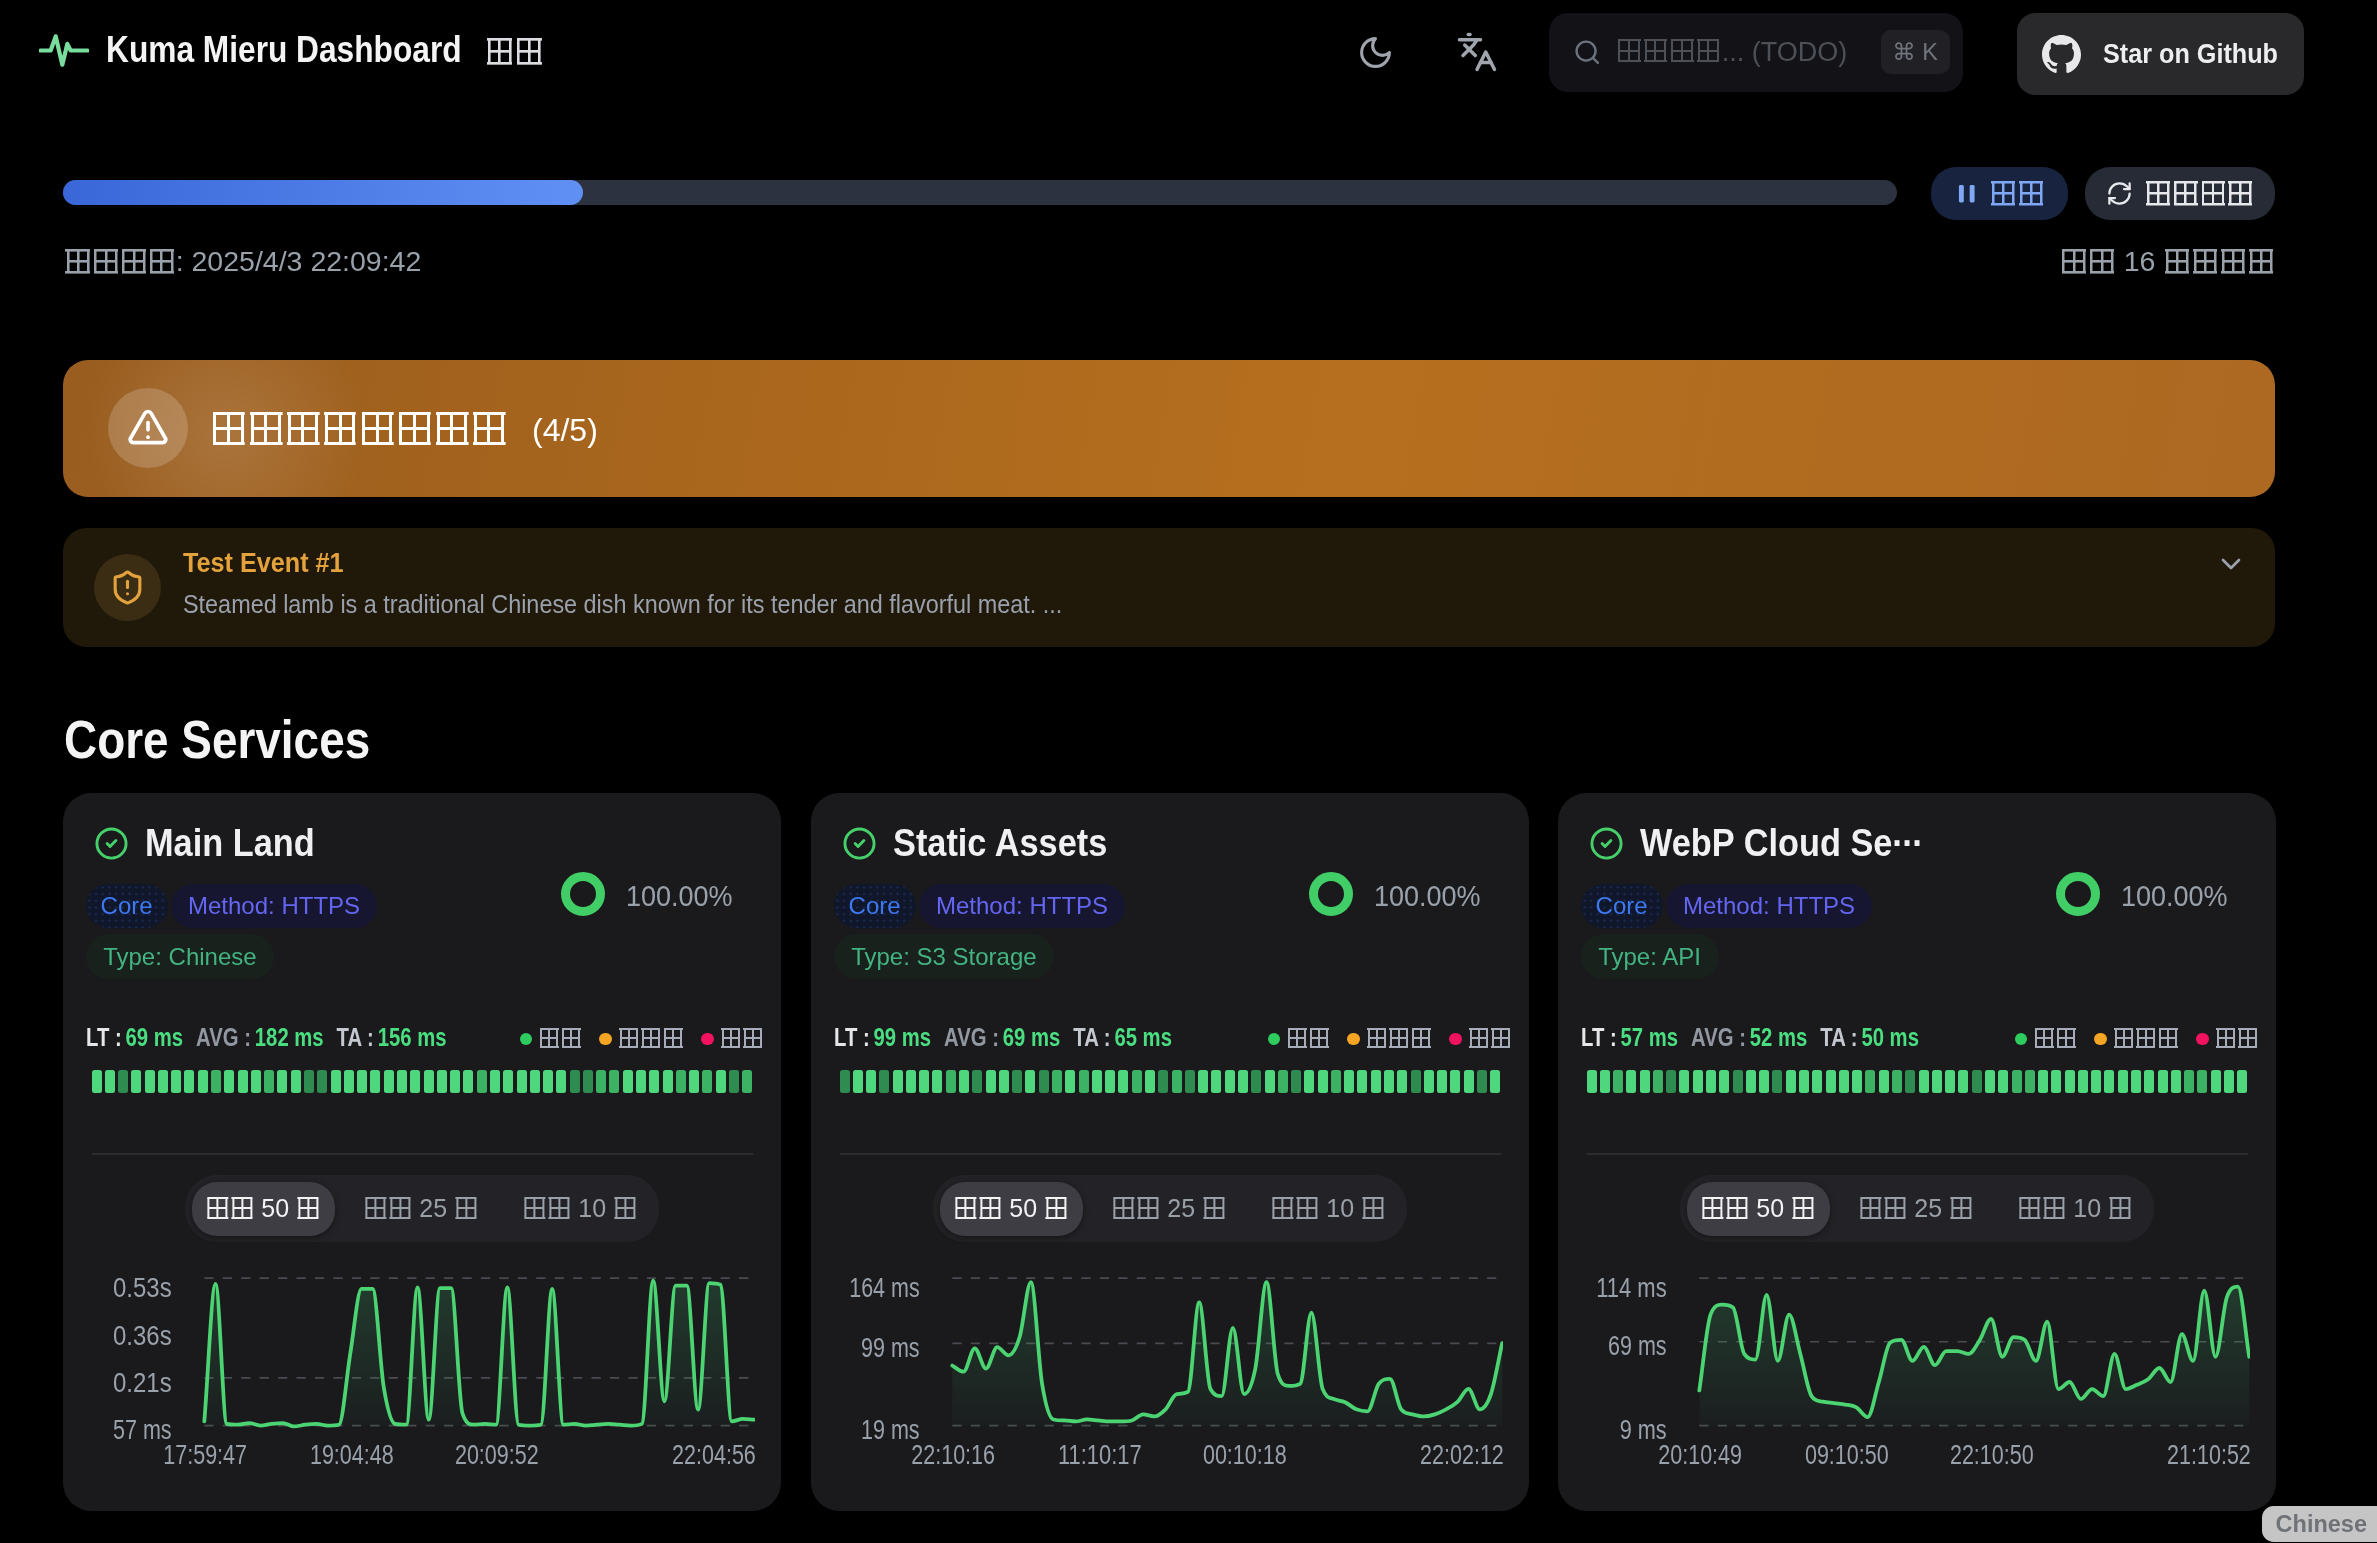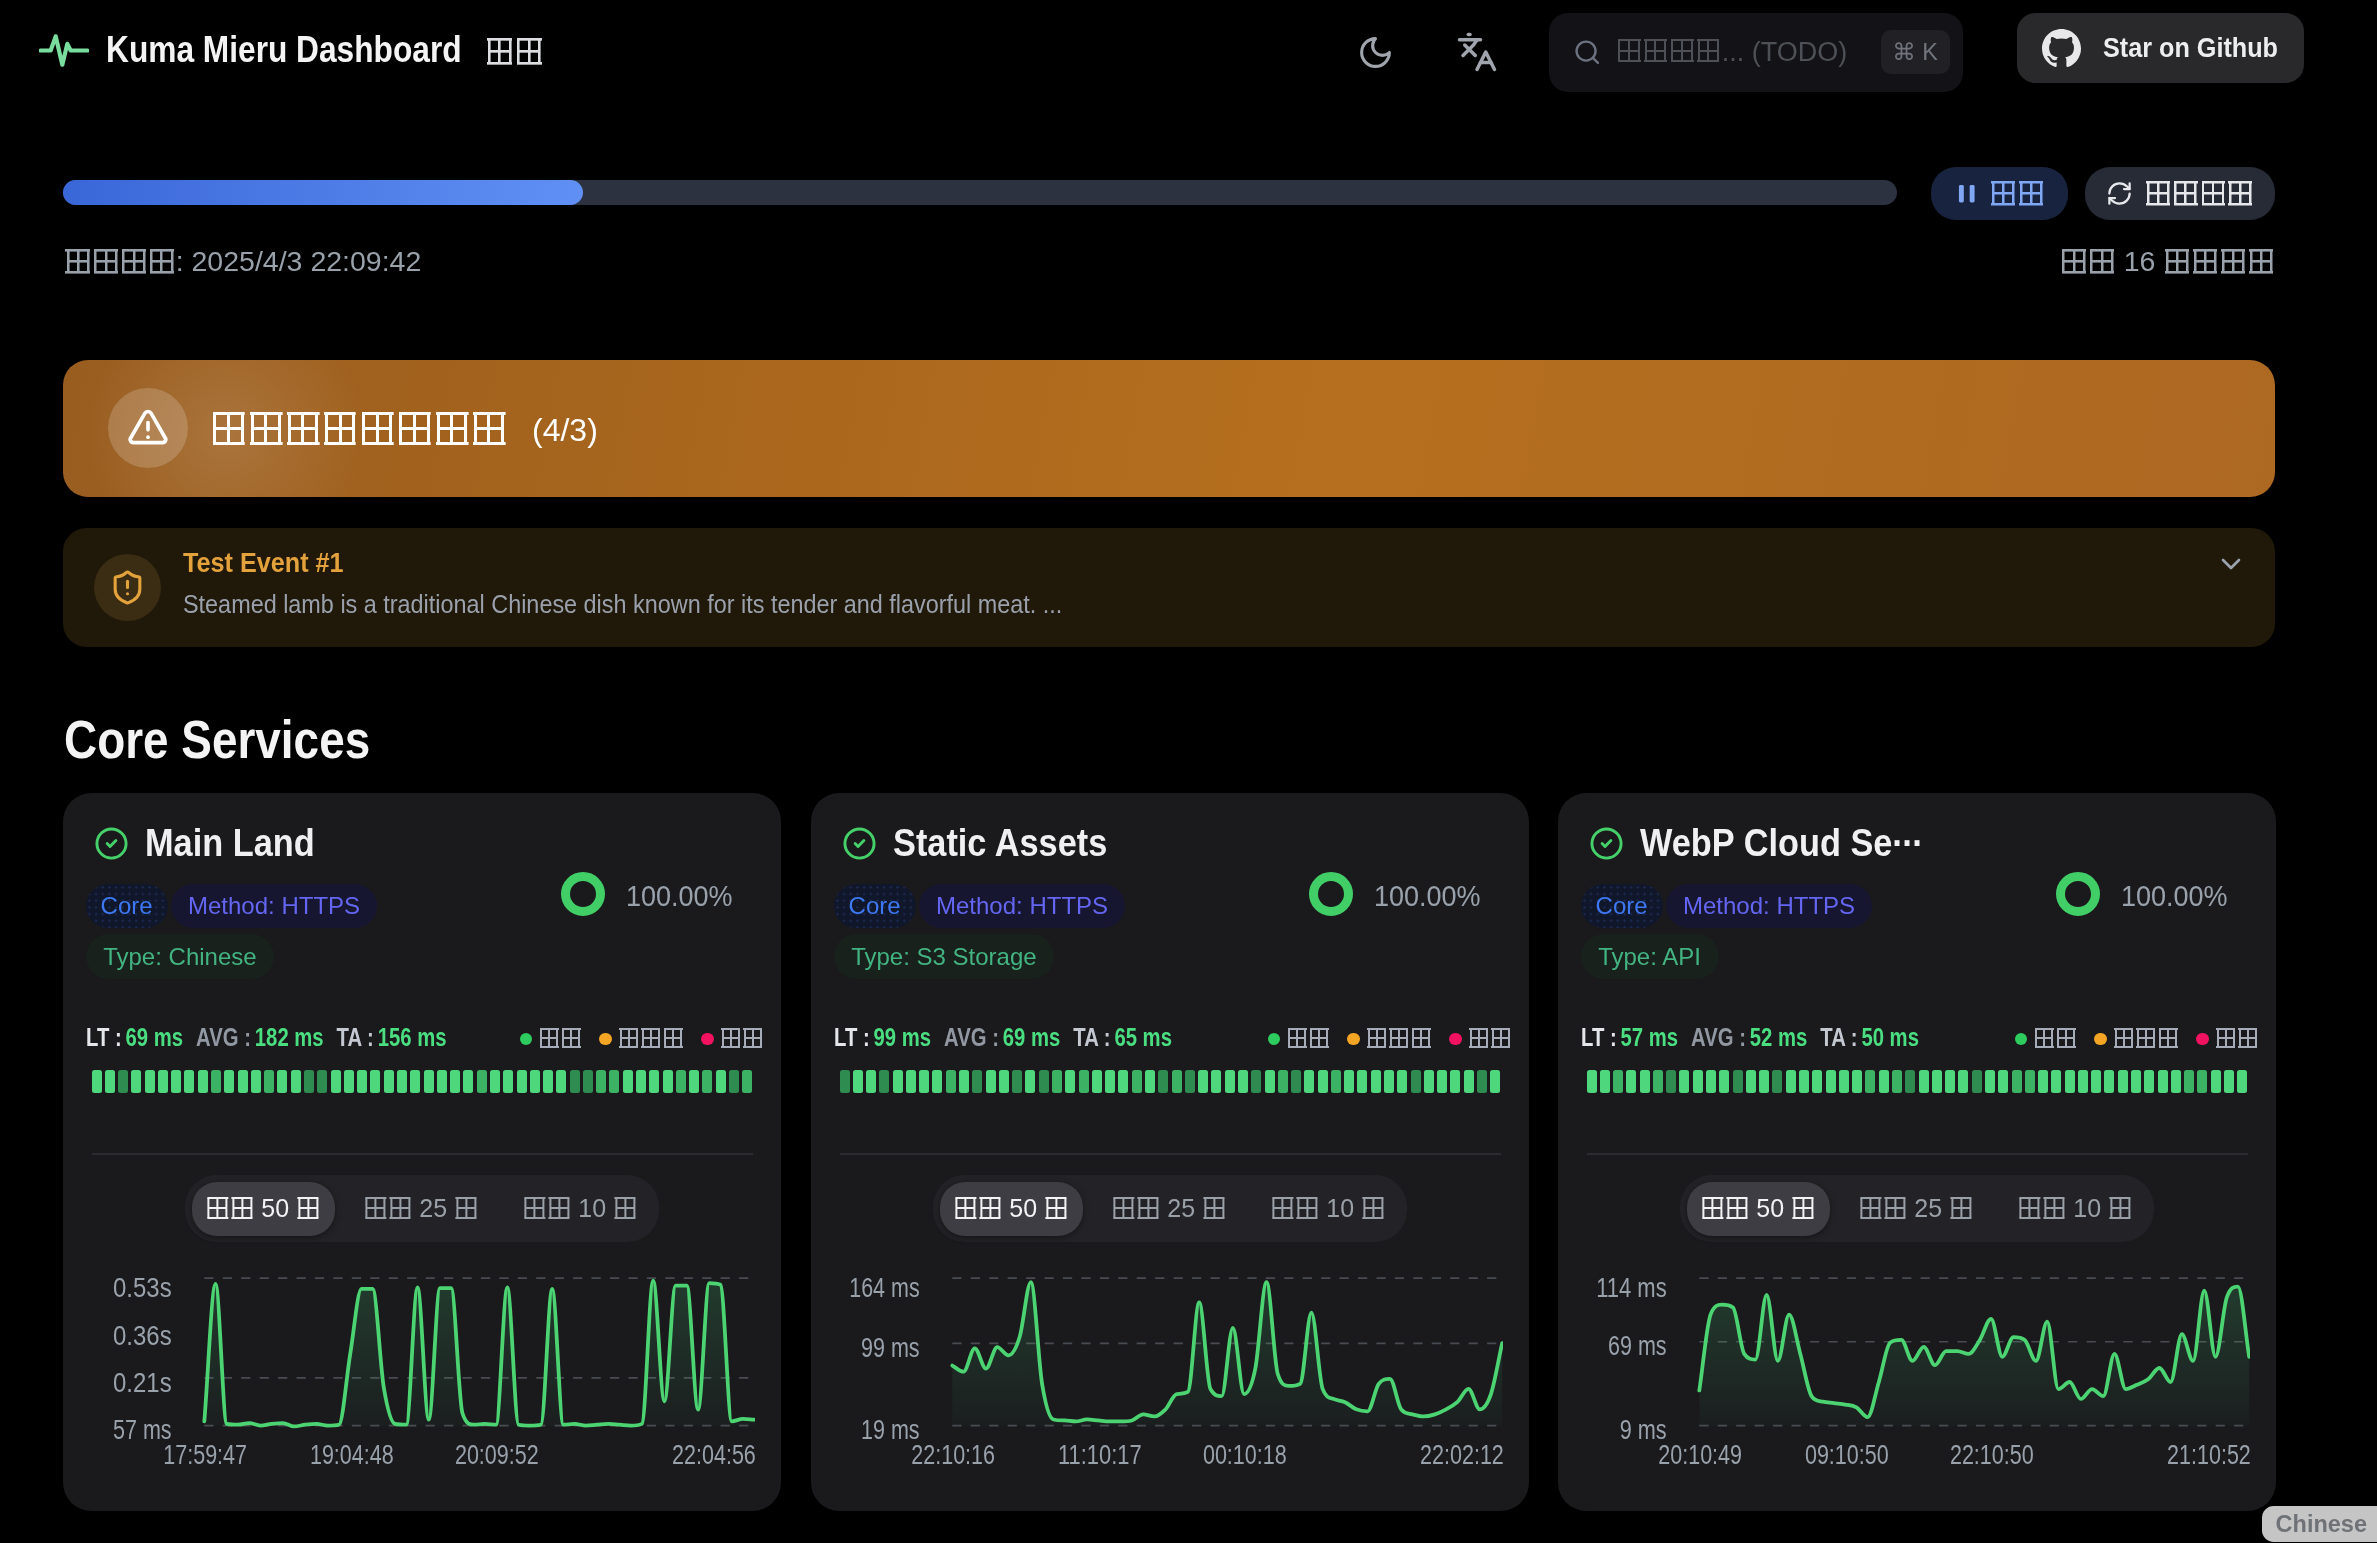--- a/index.html
+++ b/index.html
@@ -9,21 +9,21 @@
 background-repeat:no-repeat}
 
 .logo{position:absolute;left:39px;top:28px}
 .brand{position:absolute;left:106px;top:29px;font-size:36px;font-weight:bold;color:#f4f4f5;transform:scaleX(0.88);transform-origin:left center;white-space:nowrap}
 .nav{position:absolute;left:485px;top:35px;font-size:30px;color:#dcdde0}
 .icon-btn{position:absolute;color:#a0a5ad}
 .search{position:absolute;left:1549px;top:12.6px;width:414px;height:79px;border-radius:19px;background:#131317;display:flex;align-items:center}
 .search svg{margin-left:23.5px}
 .ph{margin-left:15px;font-size:27px;color:#4d5056}
 .kbd{position:absolute;right:13.4px;top:17.6px;width:69px;height:44px;border-radius:10px;background:#202025;color:#70747c;font-size:23.5px;display:flex;align-items:center;justify-content:center}
-.ghbtn{position:absolute;left:2017px;top:13.4px;width:287px;height:70px;border-radius:18.4px;background:#29292c;display:flex;align-items:center}
+.ghbtn{position:absolute;left:2017px;top:13.4px;width:287px;height:82px;border-radius:18.4px;background:#29292c;display:flex;align-items:center}
 .ghbtn svg{margin-left:25px}
 .ghbtn span{margin-left:22px;font-size:28px;font-weight:600;color:#edeef0;transform:scaleX(0.9);transform-origin:left center}
 
 .track{position:absolute;left:63px;top:180px;width:1834px;height:25px;border-radius:12.6px;background:#2c3240}
 .fill{width:520px;height:25px;border-radius:12.6px;background:linear-gradient(90deg,#3a67d8,#6090f4)}
 .btn{position:absolute;top:167px;height:53px;border-radius:25px;display:flex;align-items:center;justify-content:center;font-size:28px}
 .bpause{left:1931px;width:137px;background:#18233f;color:#7fa7f4}
 .brefresh{left:2085px;width:190px;background:#262b36;color:#e6e8ec}
 .btn svg{margin-right:11.7px}
 .meta{position:absolute;top:245px;font-size:28.5px;color:#99a1ab;white-space:nowrap}
@@ -132,21 +132,21 @@
 <div class="meta" style="right:102px"><i class="g"></i><i class="g"></i> 16 <i class="g"></i><i class="g"></i><i class="g"></i><i class="g"></i></div>
 <div class="banner"></div>
 <div class="bicon">
     <svg width="44" height="44" viewBox="0 0 24 24" fill="none" stroke="#fff" stroke-width="2" stroke-linecap="round" stroke-linejoin="round">
       <path d="m21.73 18-8-14a2 2 0 0 0-3.48 0l-8 14A2 2 0 0 0 4 20h16a2 2 0 0 0 1.73-2Z"></path>
       <path d="M12 9v4"></path>
       <path d="M12 17h.01"></path>
     </svg>
   </div>
 <div class="btitle"><i class="g"></i><i class="g"></i><i class="g"></i><i class="g"></i><i class="g"></i><i class="g"></i><i class="g"></i><i class="g"></i></div>
-<div class="bcount">(4/3)</div>
+<div class="bcount">(4/5)</div>
 <div class="event"></div>
 <div class="eicon">
     <svg width="37" height="37" viewBox="0 0 24 24" fill="none" stroke="#e3a23c" stroke-width="2" stroke-linecap="round" stroke-linejoin="round">
       <path d="M20 13c0 5-3.5 7.5-7.66 8.95a1 1 0 0 1-.67-.01C7.5 20.5 4 18 4 13V6a1 1 0 0 1 1-1c2 0 4.5-1.2 6.24-2.72a1 1 0 0 1 1.52 0C14.5 3.8 17 5 19 5a1 1 0 0 1 1 1z"></path>
       <path d="M12 8v4"></path>
       <path d="M12 16h.01"></path>
     </svg>
   </div>
 <div class="etitle">Test Event #1</div>
 <div class="edesc">Steamed lamb is a traditional Chinese dish known for its tender and flavorful meat. ...</div>

